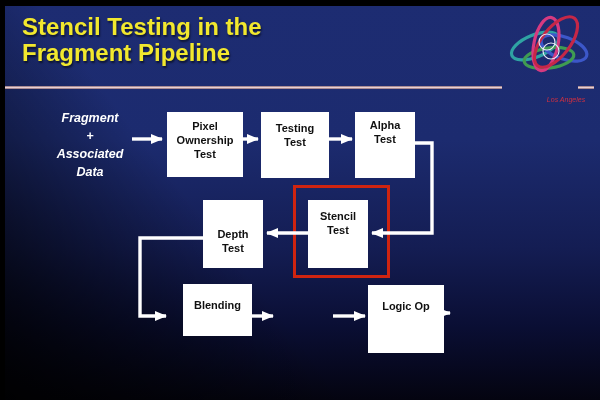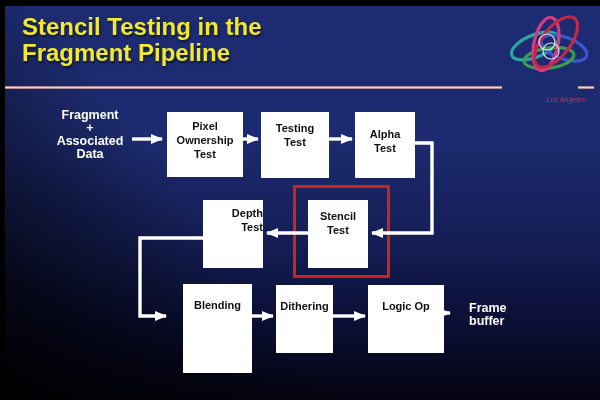--- a/index.html
+++ b/index.html
@@ -35,35 +35,35 @@
     color:#d03040;font-size:7px;font-style:italic;
   }
 
   .node{
     position:absolute;background:#ffffff;color:#101010;
     font-weight:bold;font-size:11px;line-height:14px;text-align:center;
     white-space:pre-line;box-sizing:border-box;
   }
   .n-pixel   {left:167px;top:112px;width:76px;height:65px;padding-top:7px;}
   .n-scissor {left:261px;top:112px;width:68px;height:66px;padding-top:9px;}
-  .n-alpha   {left:355px;top:112px;width:60px;height:66px;padding-top:15px;}
-  .n-depth   {left:203px;top:200px;width:60px;height:68px;padding-top:6px;text-align:right;}
+  .n-alpha   {left:355px;top:112px;width:60px;height:66px;padding-top:6px;}
+  .n-depth   {left:203px;top:200px;width:60px;height:68px;padding-top:27px;}
   .n-stencil {left:308px;top:200px;width:60px;height:68px;padding-top:9px;}
-  .n-blend   {left:183px;top:284px;width:69px;height:89px;padding-top:14px;}
+  .n-blend   {left:183px;top:284px;width:69px;height:52px;padding-top:14px;}
   .n-dither  {left:276px;top:285px;width:57px;height:68px;padding-top:14px;}
   .n-logic   {left:368px;top:285px;width:76px;height:68px;padding-top:14px;}
 
   .highlight-rect{
     position:absolute;left:293px;top:185px;width:97px;height:93px;
     border:3px solid #cf2410;box-sizing:border-box;background:transparent;
   }
 
   .flow-label{
     position:absolute;color:#ffffff;font-weight:bold;font-size:12.5px;
-    line-height:13px;white-space:pre-line;
+    line-height:18px;white-space:pre-line;font-style:italic;
   }
   .l-fragment{left:38px;top:109px;width:104px;text-align:center;}
   .l-frame{left:469px;top:302px;text-align:left;}
 
   .arrows{position:absolute;left:0;top:0;width:600px;height:400px;pointer-events:none;}
 </style>
 </head>
 <body>
 
 <div class="slide">
@@ -100,25 +100,22 @@
   <div class="node n-scissor">Testing
 Test</div>
   <div class="node n-alpha">Alpha
 Test</div>
   <div class="node n-depth">Depth
 Test</div>
   <div class="highlight-rect"></div>
   <div class="node n-stencil">Stencil
 Test</div>
   <div class="node n-blend">Blending</div>
-  <div class="node n-dither">Dithering</div>
   <div class="node n-logic">Logic Op</div>
 
-  <div class="flow-label l-frame">Frame
-buffer</div>
 
   <svg class="arrows" viewBox="0 0 600 400">
     <defs>
       <marker id="ah" viewBox="0 0 12 10" refX="11" refY="5" markerWidth="12" markerHeight="10" markerUnits="userSpaceOnUse" orient="auto">
         <path d="M0,0 L12,5 L0,10 Z" fill="#ffffff"></path>
       </marker>
     </defs>
     <g stroke="#ffffff" stroke-width="3.4" fill="none">
       <path d="M132,139 L162,139" marker-end="url(#ah)"></path>
       <path d="M243,139 L258,139" marker-end="url(#ah)"></path>

